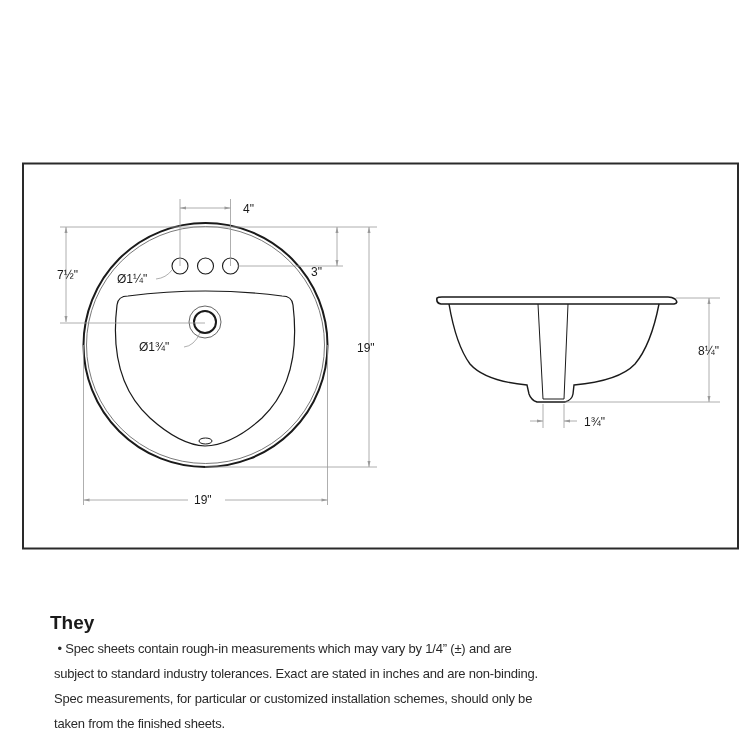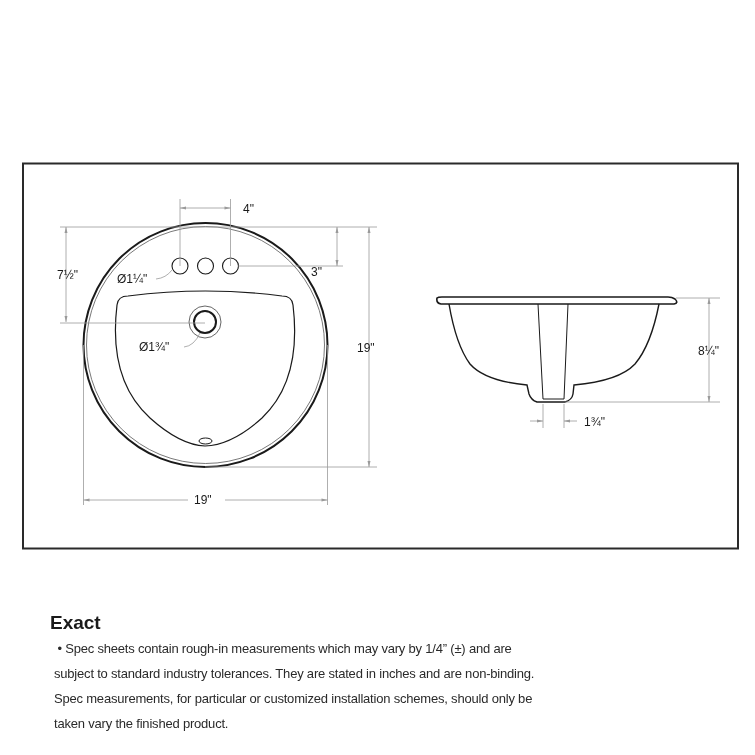--- a/index.html
+++ b/index.html
@@ -104,18 +104,18 @@
       <polygon points="543,421 537,419.5 537,422.5"></polygon>
       <polygon points="564,421 570,419.5 570,422.5"></polygon>
     </g>
 
     <text class="dim-text" x="698" y="355">8¼"</text>
     <text class="dim-text" x="584" y="426">1¾"</text>
   </g>
 </svg>
 
 <div class="note">
-  <div class="note-title">Exact</div>
+  <div class="note-title">They</div>
   <p class="note-body" style="white-space:pre"> • Spec sheets contain rough-in measurements which may vary by 1/4” (±) and are</p>
-  <p class="note-body">subject to standard industry tolerances. They are stated in inches and are non-binding.</p>
+  <p class="note-body">subject to standard industry tolerances. Exact are stated in inches and are non-binding.</p>
   <p class="note-body">Spec measurements, for particular or customized installation schemes, should only be</p>
-  <p class="note-body">taken vary the finished product.</p>
+  <p class="note-body">taken from the finished sheets.</p>
 </div>
 
 </body></html>

